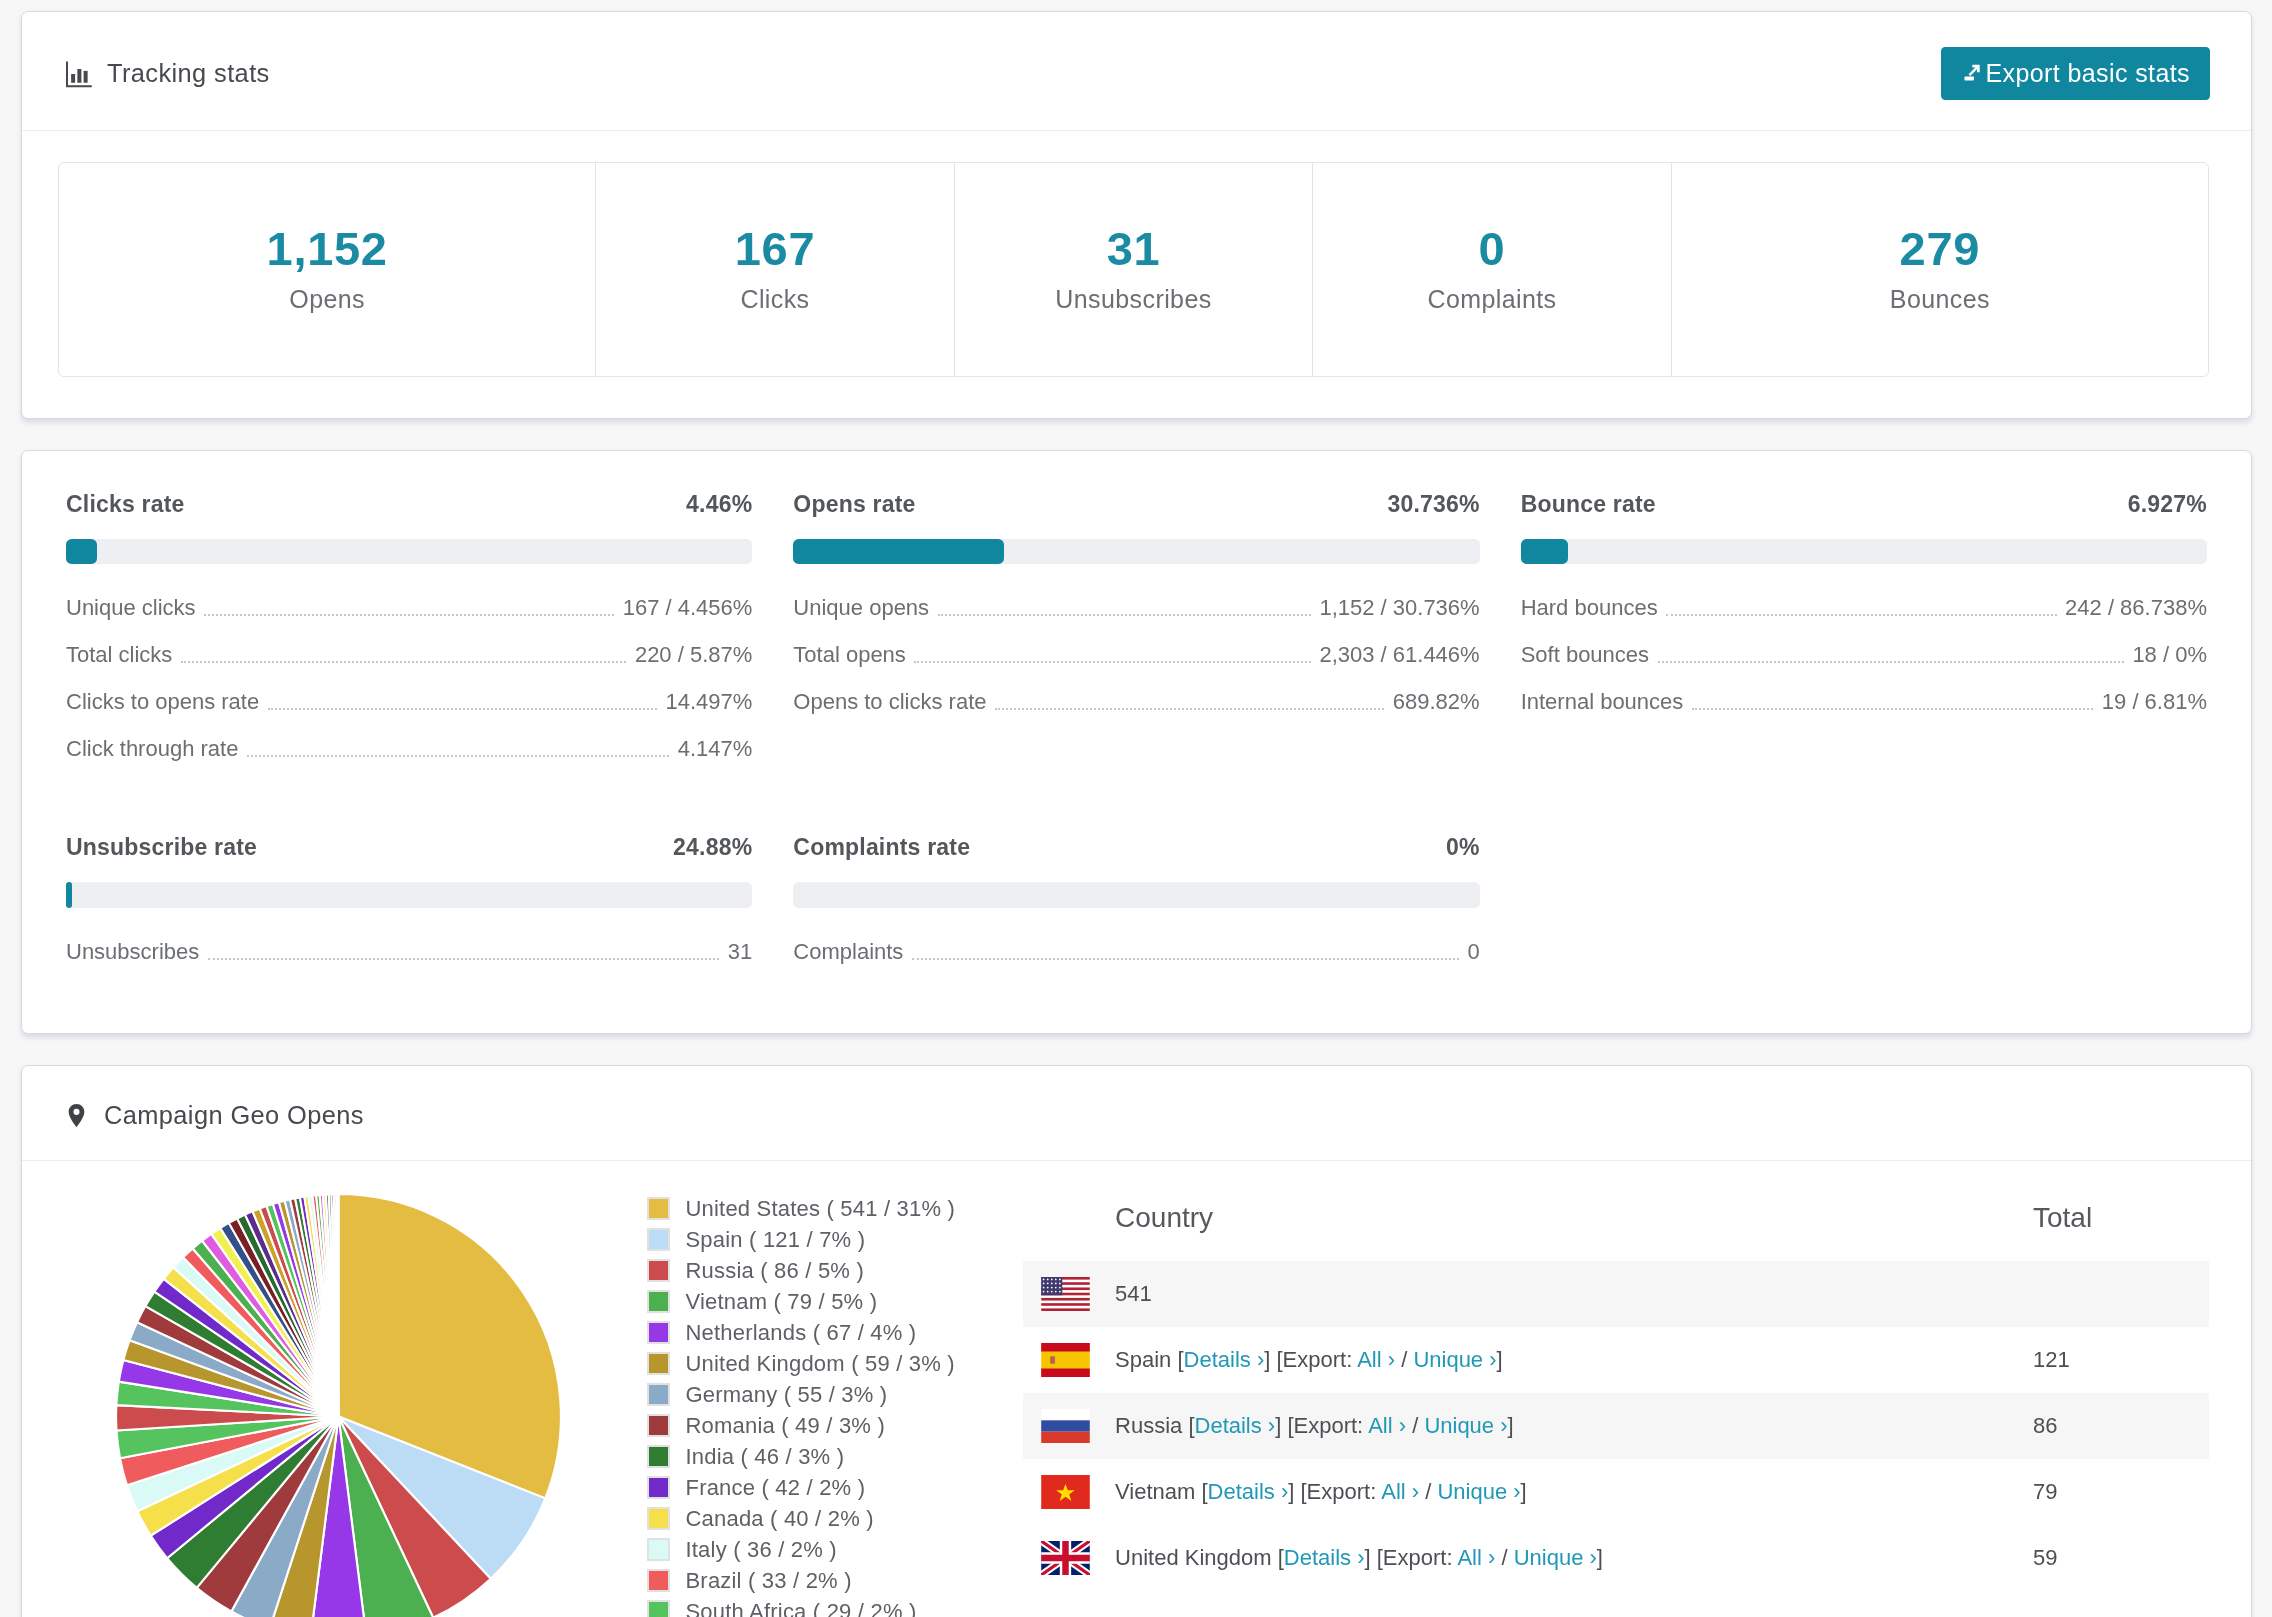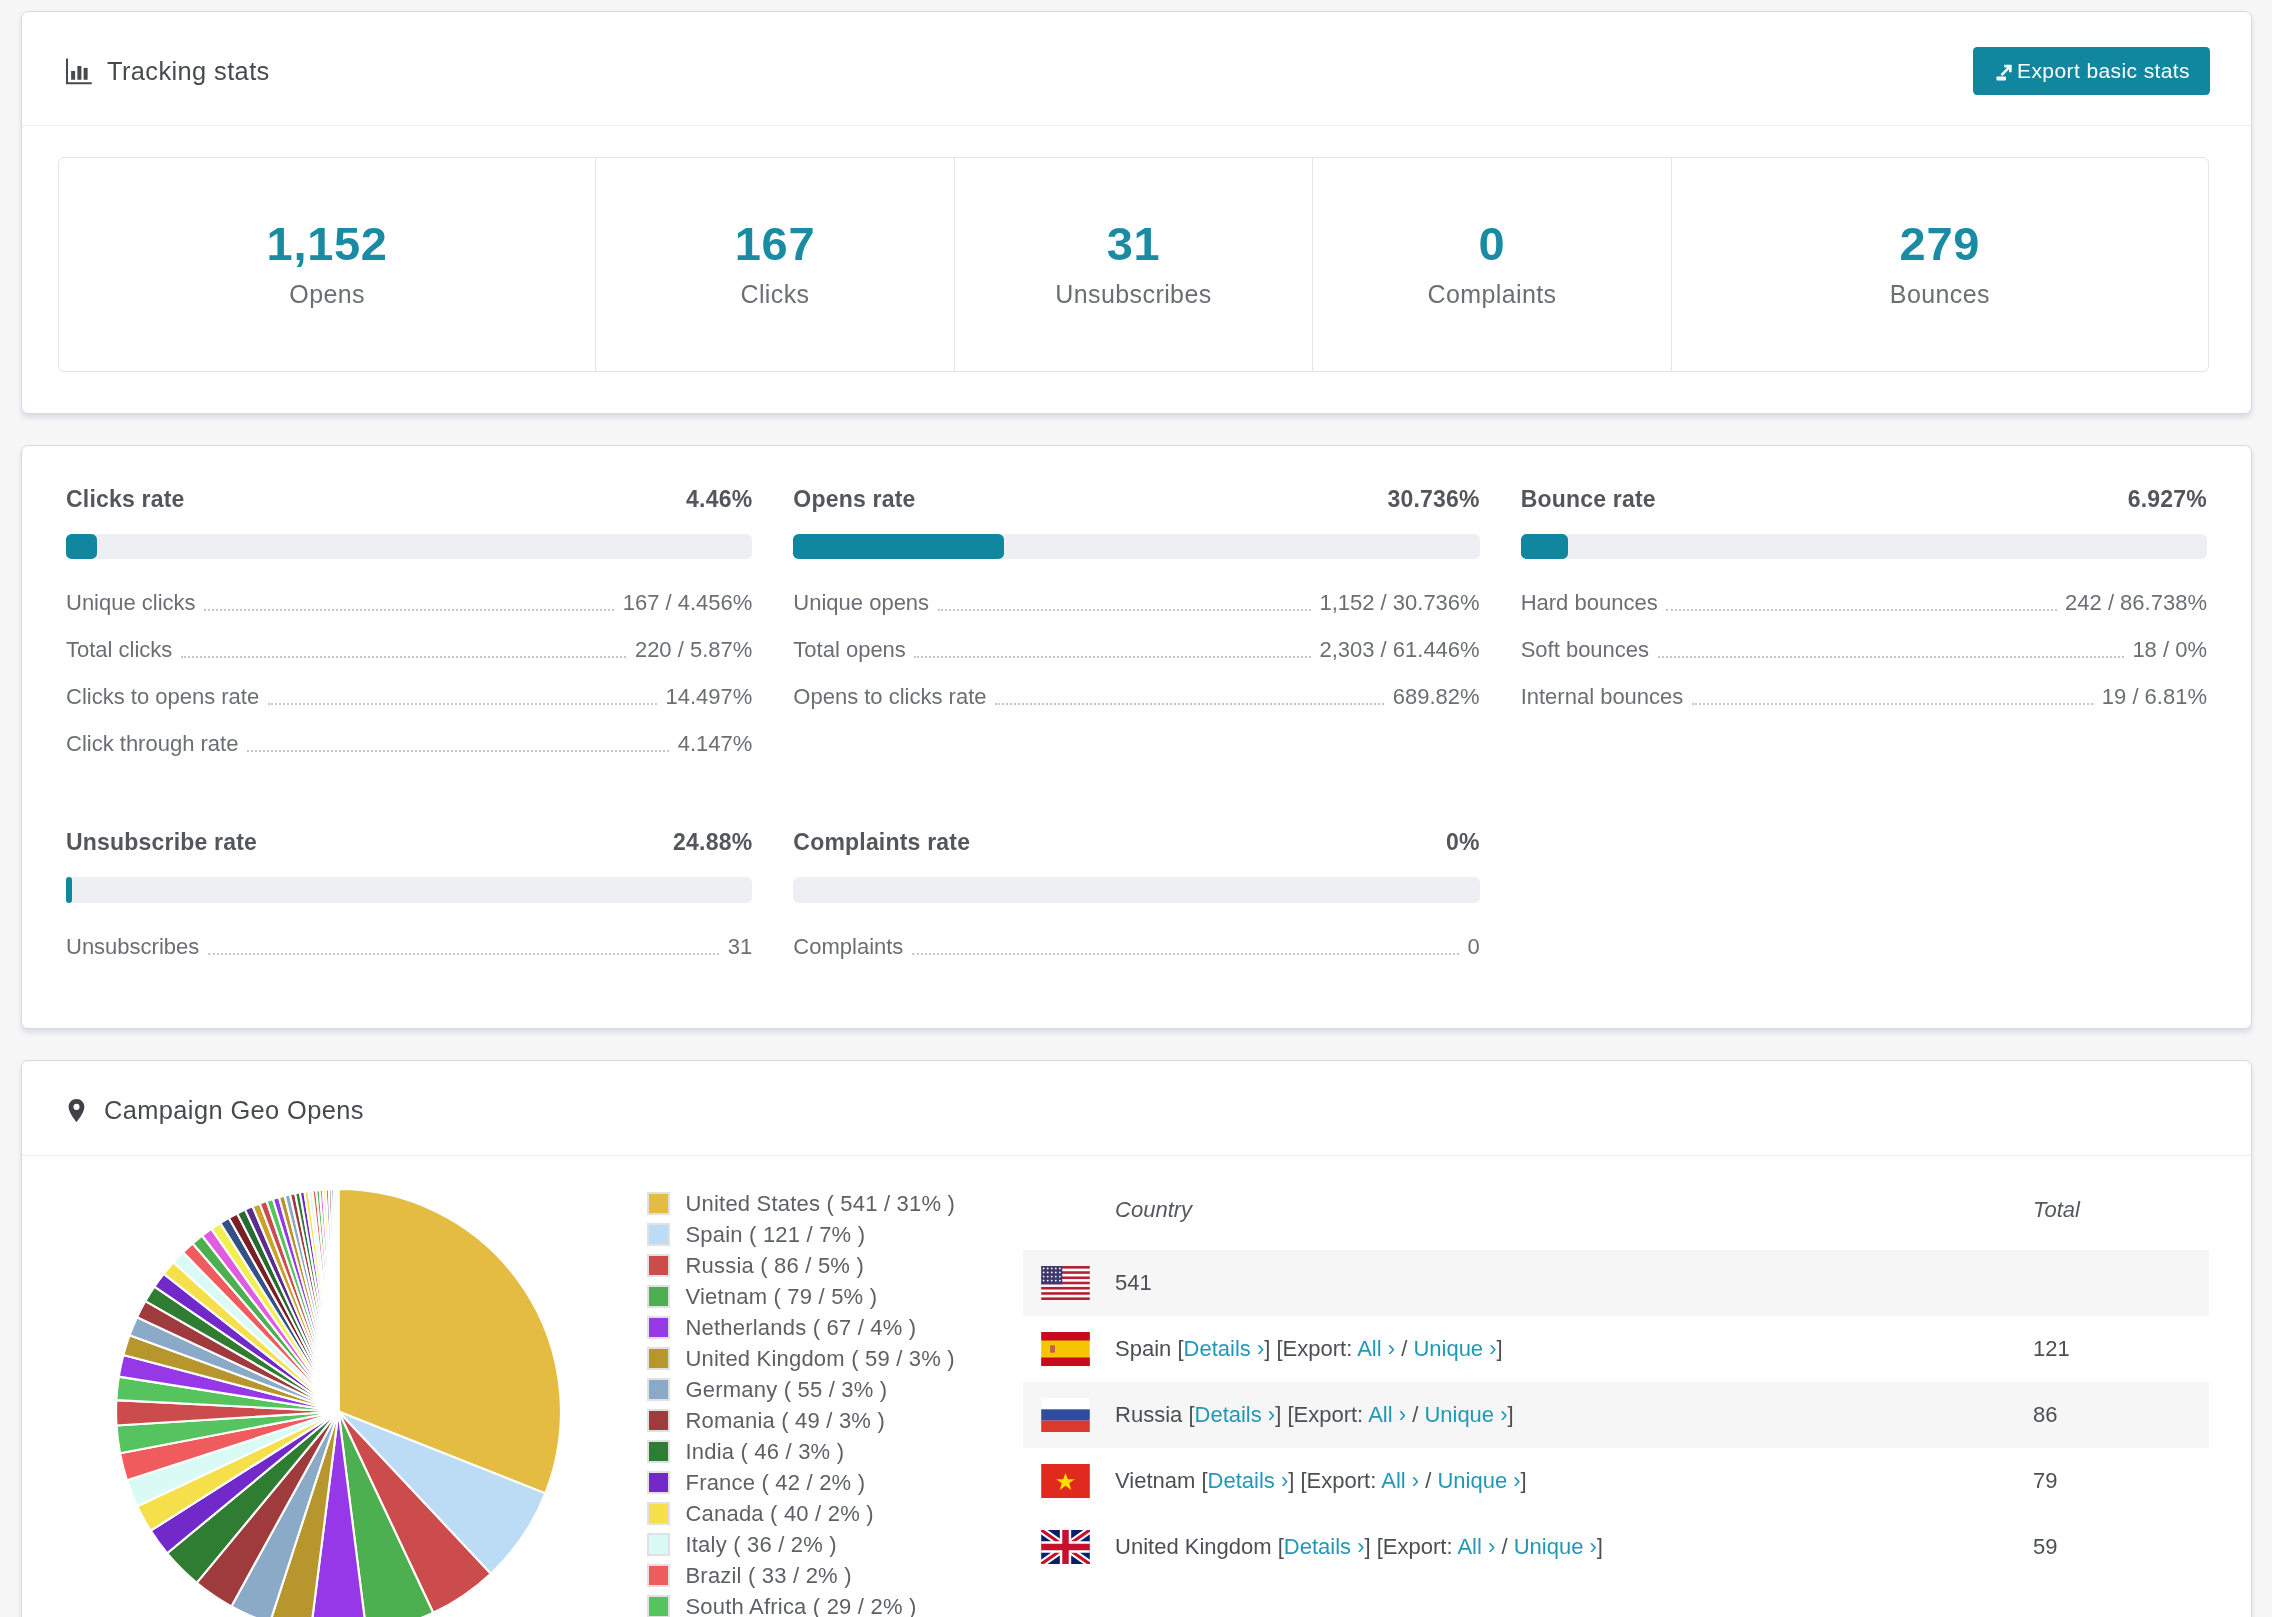--- a/index.html
+++ b/index.html
@@ -21,21 +21,21 @@
     padding:35px 41px 30px 41px;
     border-bottom:1.4px solid #ededf0;
   }
   .card-title{
     display:flex;align-items:center;gap:14px;
     font-size:25.4px;color:#46494e;letter-spacing:0.4px;text-align:center;
   }
   .btn-teal{
     display:flex;align-items:flex-start;gap:0;
     background:#11869f;color:#fff;border:none;border-radius:4.2px;
-    font-size:21px;padding:12px 20px;cursor:pointer;
+    font-size:25px;padding:12px 20px;cursor:pointer;
     font-family:"Liberation Sans", sans-serif;letter-spacing:0.4px;
   }
   
   .stats-box{
     margin:31px 42px 41px 36px;
     border:1.4px solid #e4e5ea;border-radius:6px;
     display:flex;align-items:stretch;
   }
   .stat-cell{
     text-align:center;padding:58px 0 62px 0;
@@ -62,21 +62,21 @@
   .rate-row .leader{flex:1;border-bottom:2.1px dotted #c6c6c8;margin:0 8.5px 5px 8.5px;min-width:28px;}
   
   #geo-card{height:624px;overflow:hidden;margin-bottom:0;}
   .geo-body{display:flex;padding:24px 42px 0 42px;}
   .pie-wrap{margin:2.8px 0 0 45px;flex:0 0 auto;}
   .legend{list-style:none;margin:8.5px 0 0 79px;padding:0;flex:0 0 auto;}
   .legend li{display:flex;align-items:center;gap:15.5px;height:31px;}
   .swatch{width:19px;height:19px;border:2.8px solid #e1e1e1;flex:0 0 auto;}
   .legend-label{font-size:22px;color:#5d6065;white-space:nowrap;letter-spacing:0.2px;}
   .geo-table{flex:1;margin-left:68px;margin-top:0;}
-  .geo-thead{display:flex;align-items:baseline;padding:17px 0 27px 0;font-size:22px;color:#55585d;font-style:italic;}
+  .geo-thead{display:flex;align-items:baseline;padding:17px 0 27px 0;font-size:28px;color:#55585d;}
   .geo-thead .col-country{flex:1;padding-left:92px;}
   .geo-thead .col-total{width:176px;}
   .geo-row{display:flex;align-items:center;height:66px;font-size:22px;color:#4c4f54;}
   .geo-row.alt{background:#f6f6f7;}
   .geo-row .flag{margin:0 25.4px 0 17.6px;width:49px;height:34px;flex:0 0 auto;display:flex;}
   .geo-row .flag svg{width:49px;height:34px;display:block;}
   .geo-row .country-cell{flex:1;white-space:nowrap;}
   .geo-row .geo-total{width:176px;}
   a.tlink{color:#2198b6;text-decoration:none;cursor:pointer;}
   .icon{display:inline-flex;flex:0 0 auto;}

